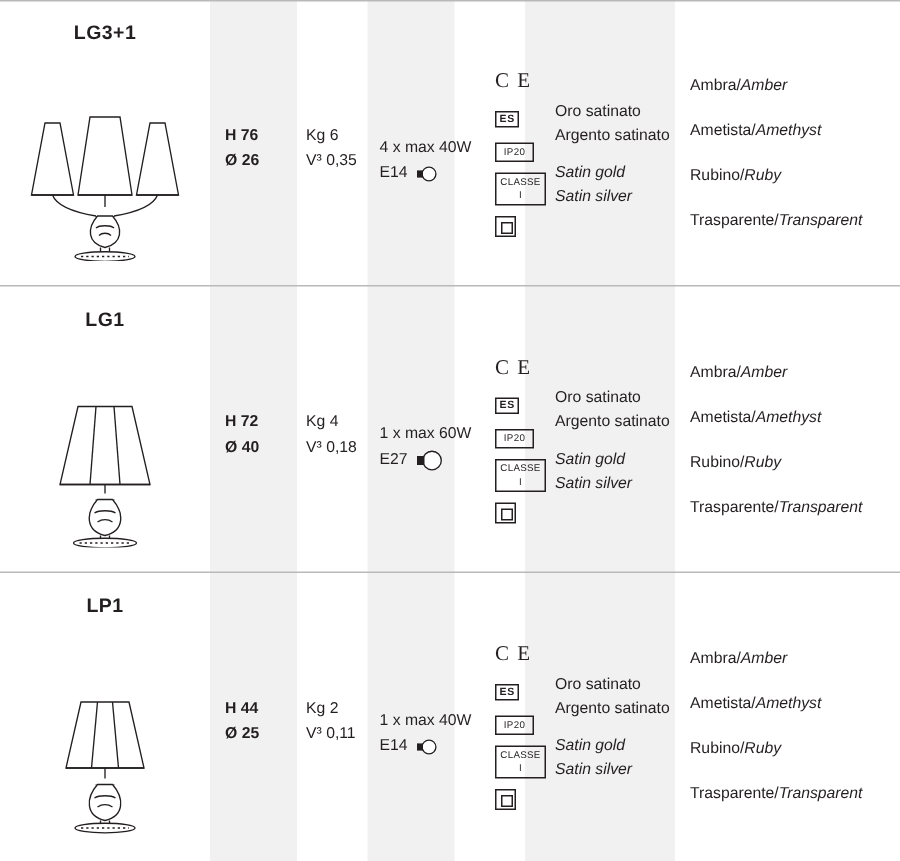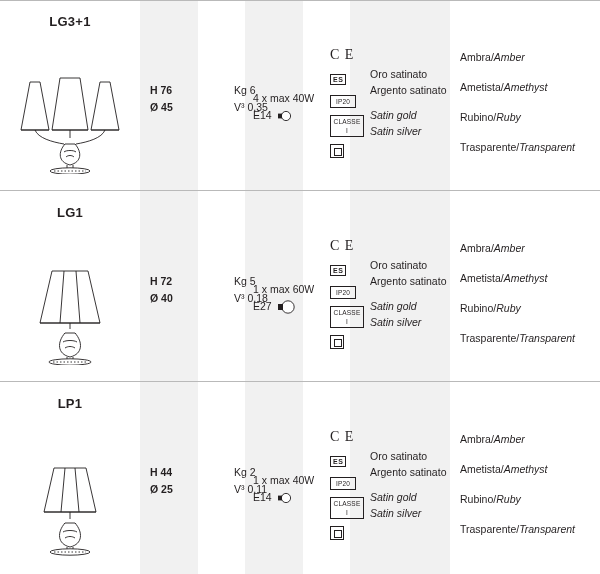--- a/index.html
+++ b/index.html
@@ -75,21 +75,21 @@
   .lamp svg { display: block; margin: 0 auto; }
 
   
   .col {
     position: absolute;
     font-size: 10.5px;
     line-height: 17px;
     color: #231f20;
   }
   .col-dim  { left: 150px; top: 82px; width: 48px; font-weight: bold; }
-  .col-kg   { left: 210px; top: 82px; width: 48px; padding-left: 24px; }
+  .col-kg   { left: 180px; top: 82px; width: 48px; padding-left: 24px; }
   .col-lamp { left: 253px; top: 90px; width: 95px; }
   .col-cert { left: 330px; top: 46px; width: 34px; }
   .col-fin  { left: 370px; top: 66px; width: 90px; }
   .col-col  { left: 460px; top: 50px; width: 135px; }
 
   .col-lamp .bulbline {
     display: flex;
     align-items: center;
     gap: 3px;
     white-space: nowrap;
@@ -190,21 +190,21 @@
 
           <path d="M59 131 L59 136"></path>
           <path d="M65 131 L65 136"></path>
           <ellipse cx="62" cy="137" rx="20" ry="3.2" fill="#ffffff"></ellipse>
           <path d="M46 137 L78 137" stroke-dasharray="1.5 2"></path>
         </svg>
       </div>
 
       <div class="col col-dim">
         <div>H 76</div>
-        <div>Ø 45</div>
+        <div>Ø 26</div>
       </div>
 
       <div class="col col-kg">
         <div>Kg 6</div>
         <div>V³ 0,35</div>
       </div>
 
       <div class="col col-lamp">
         <div>4 x max 40W</div>
         <div class="bulbline">
@@ -260,21 +260,21 @@
           <path d="M45 137 L79 137" stroke-dasharray="1.5 2"></path>
         </svg>
       </div>
 
       <div class="col col-dim">
         <div>H 72</div>
         <div>Ø 40</div>
       </div>
 
       <div class="col col-kg">
-        <div>Kg 5</div>
+        <div>Kg 4</div>
         <div>V³ 0,18</div>
       </div>
 
       <div class="col col-lamp">
         <div>1 x max 60W</div>
         <div class="bulbline">
           <span>E27</span>
           <svg width="22" height="16" viewBox="0 0 22 16">
             <circle cx="13" cy="8" r="6.2" fill="#ffffff" stroke="#231f20" stroke-width="0.9"></circle>
             <rect x="3" y="5" width="5" height="6" fill="#231f20"></rect>

